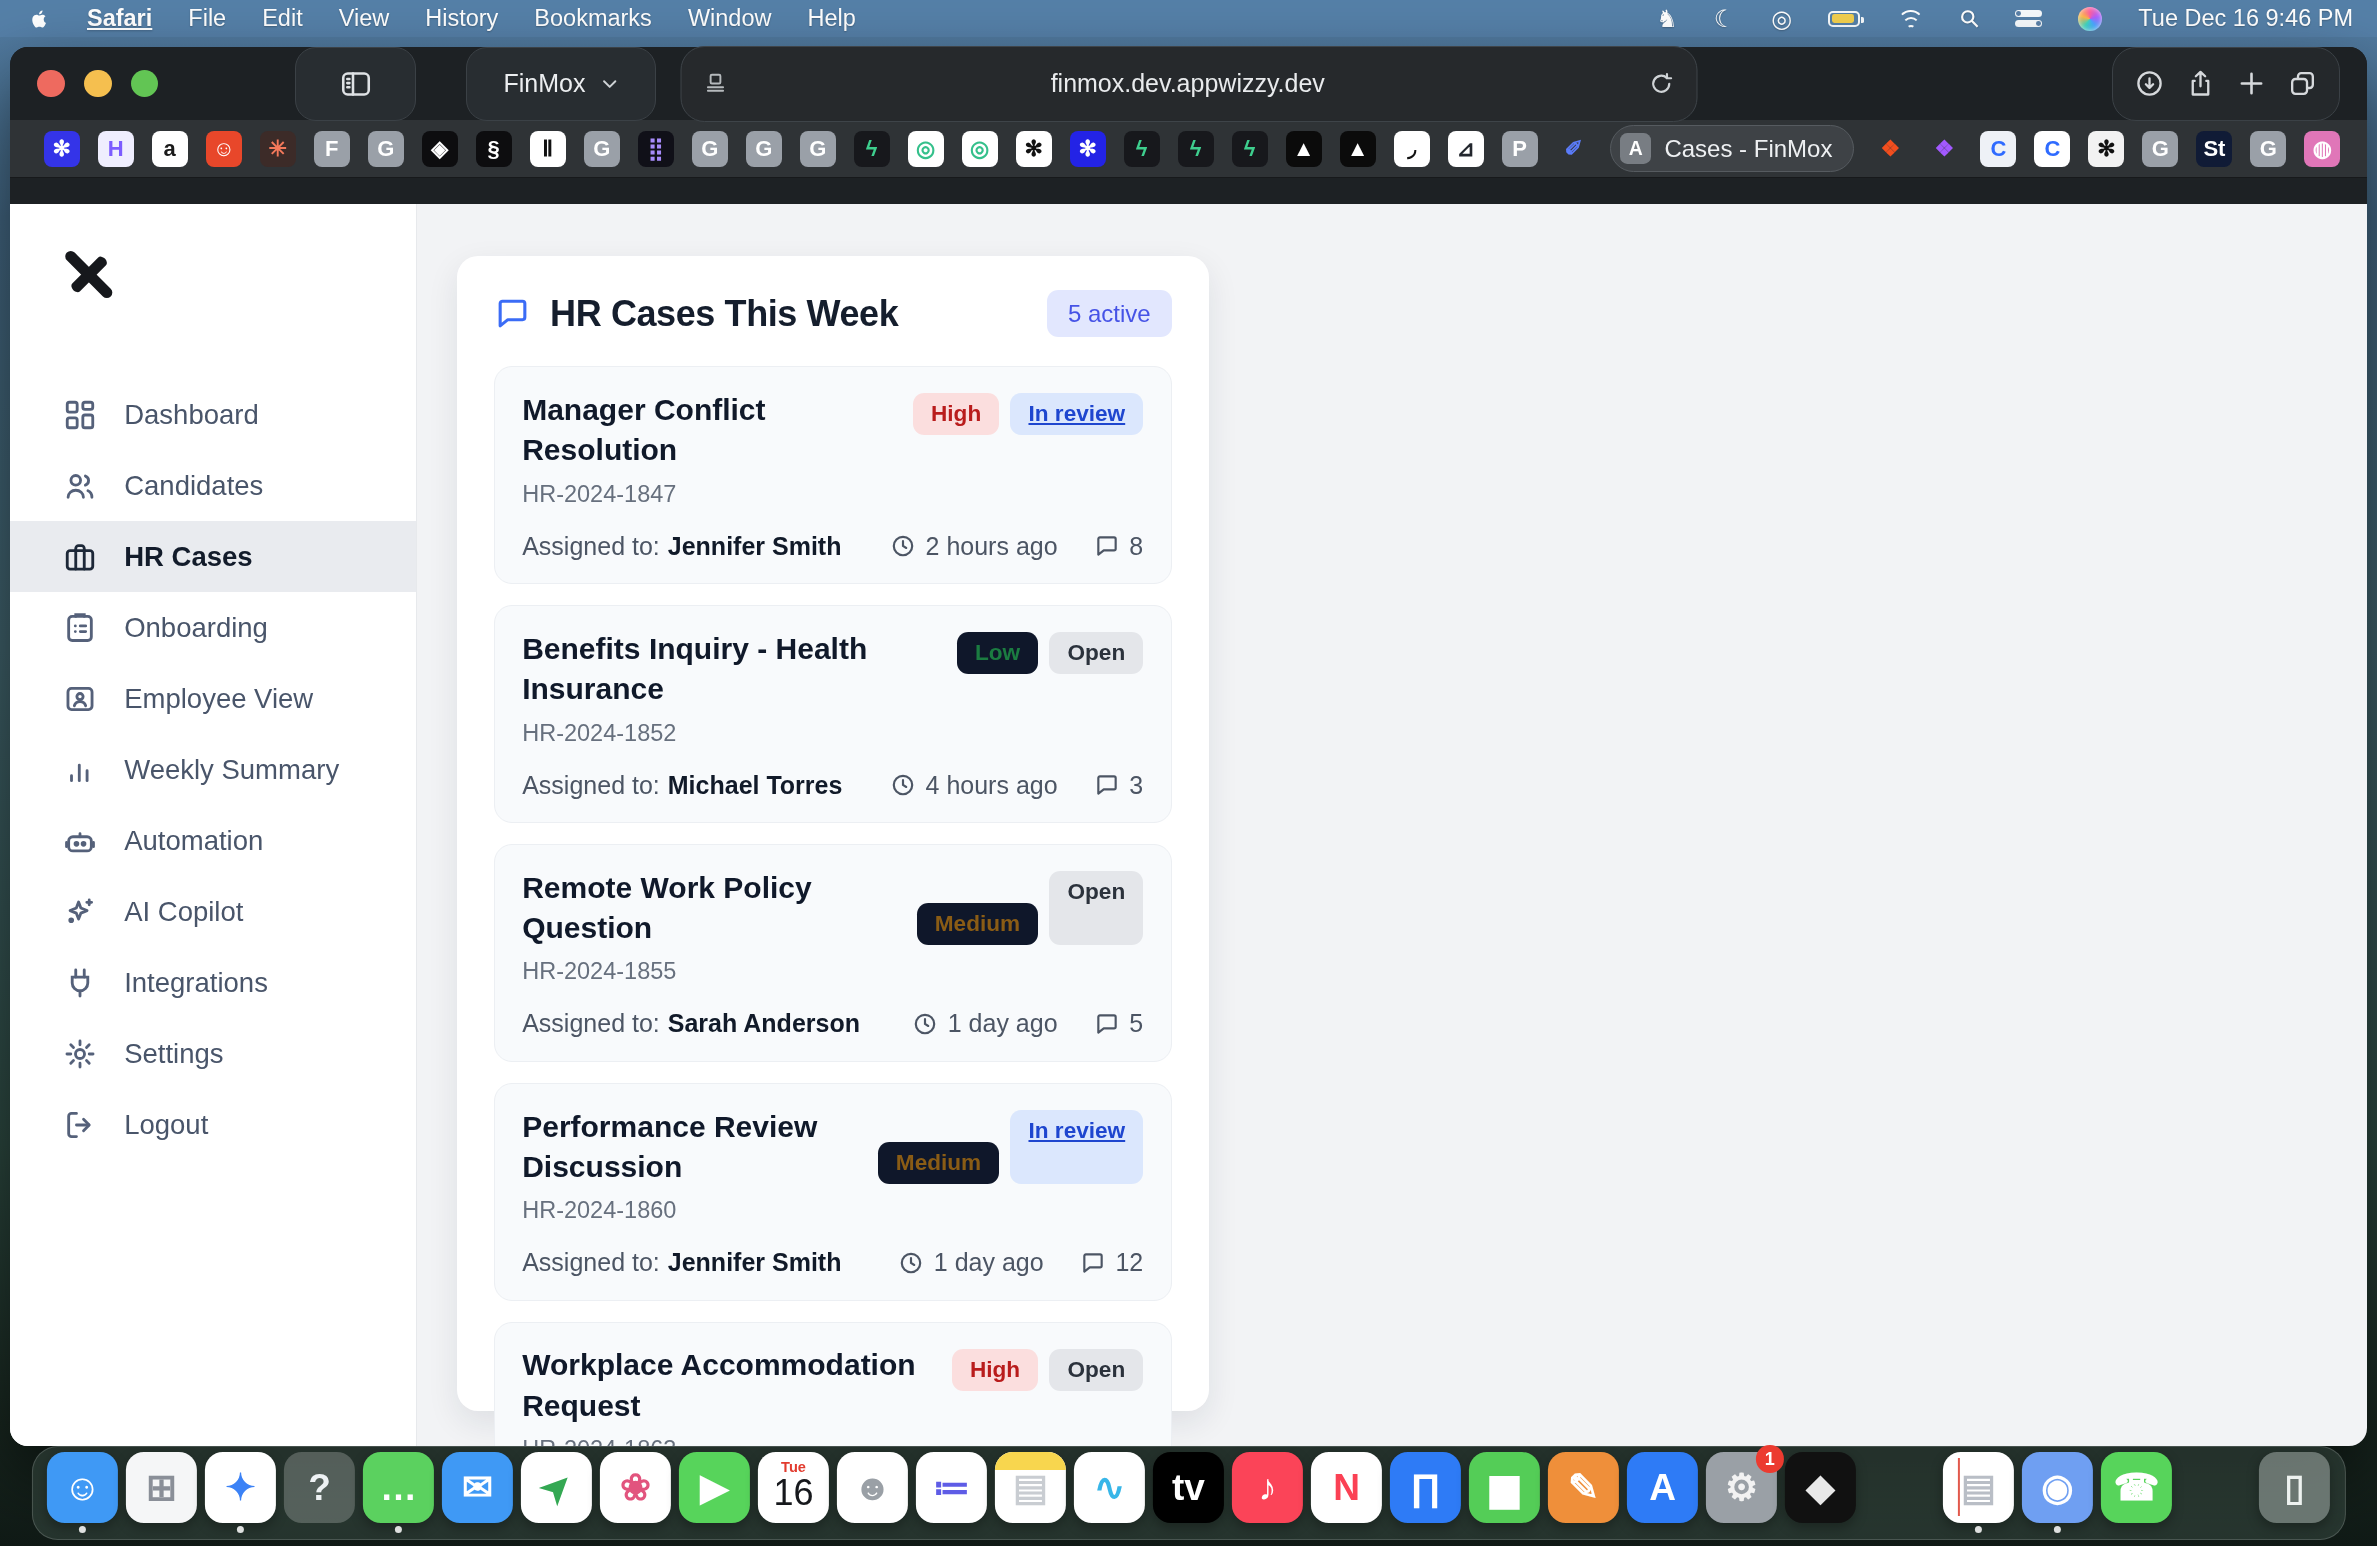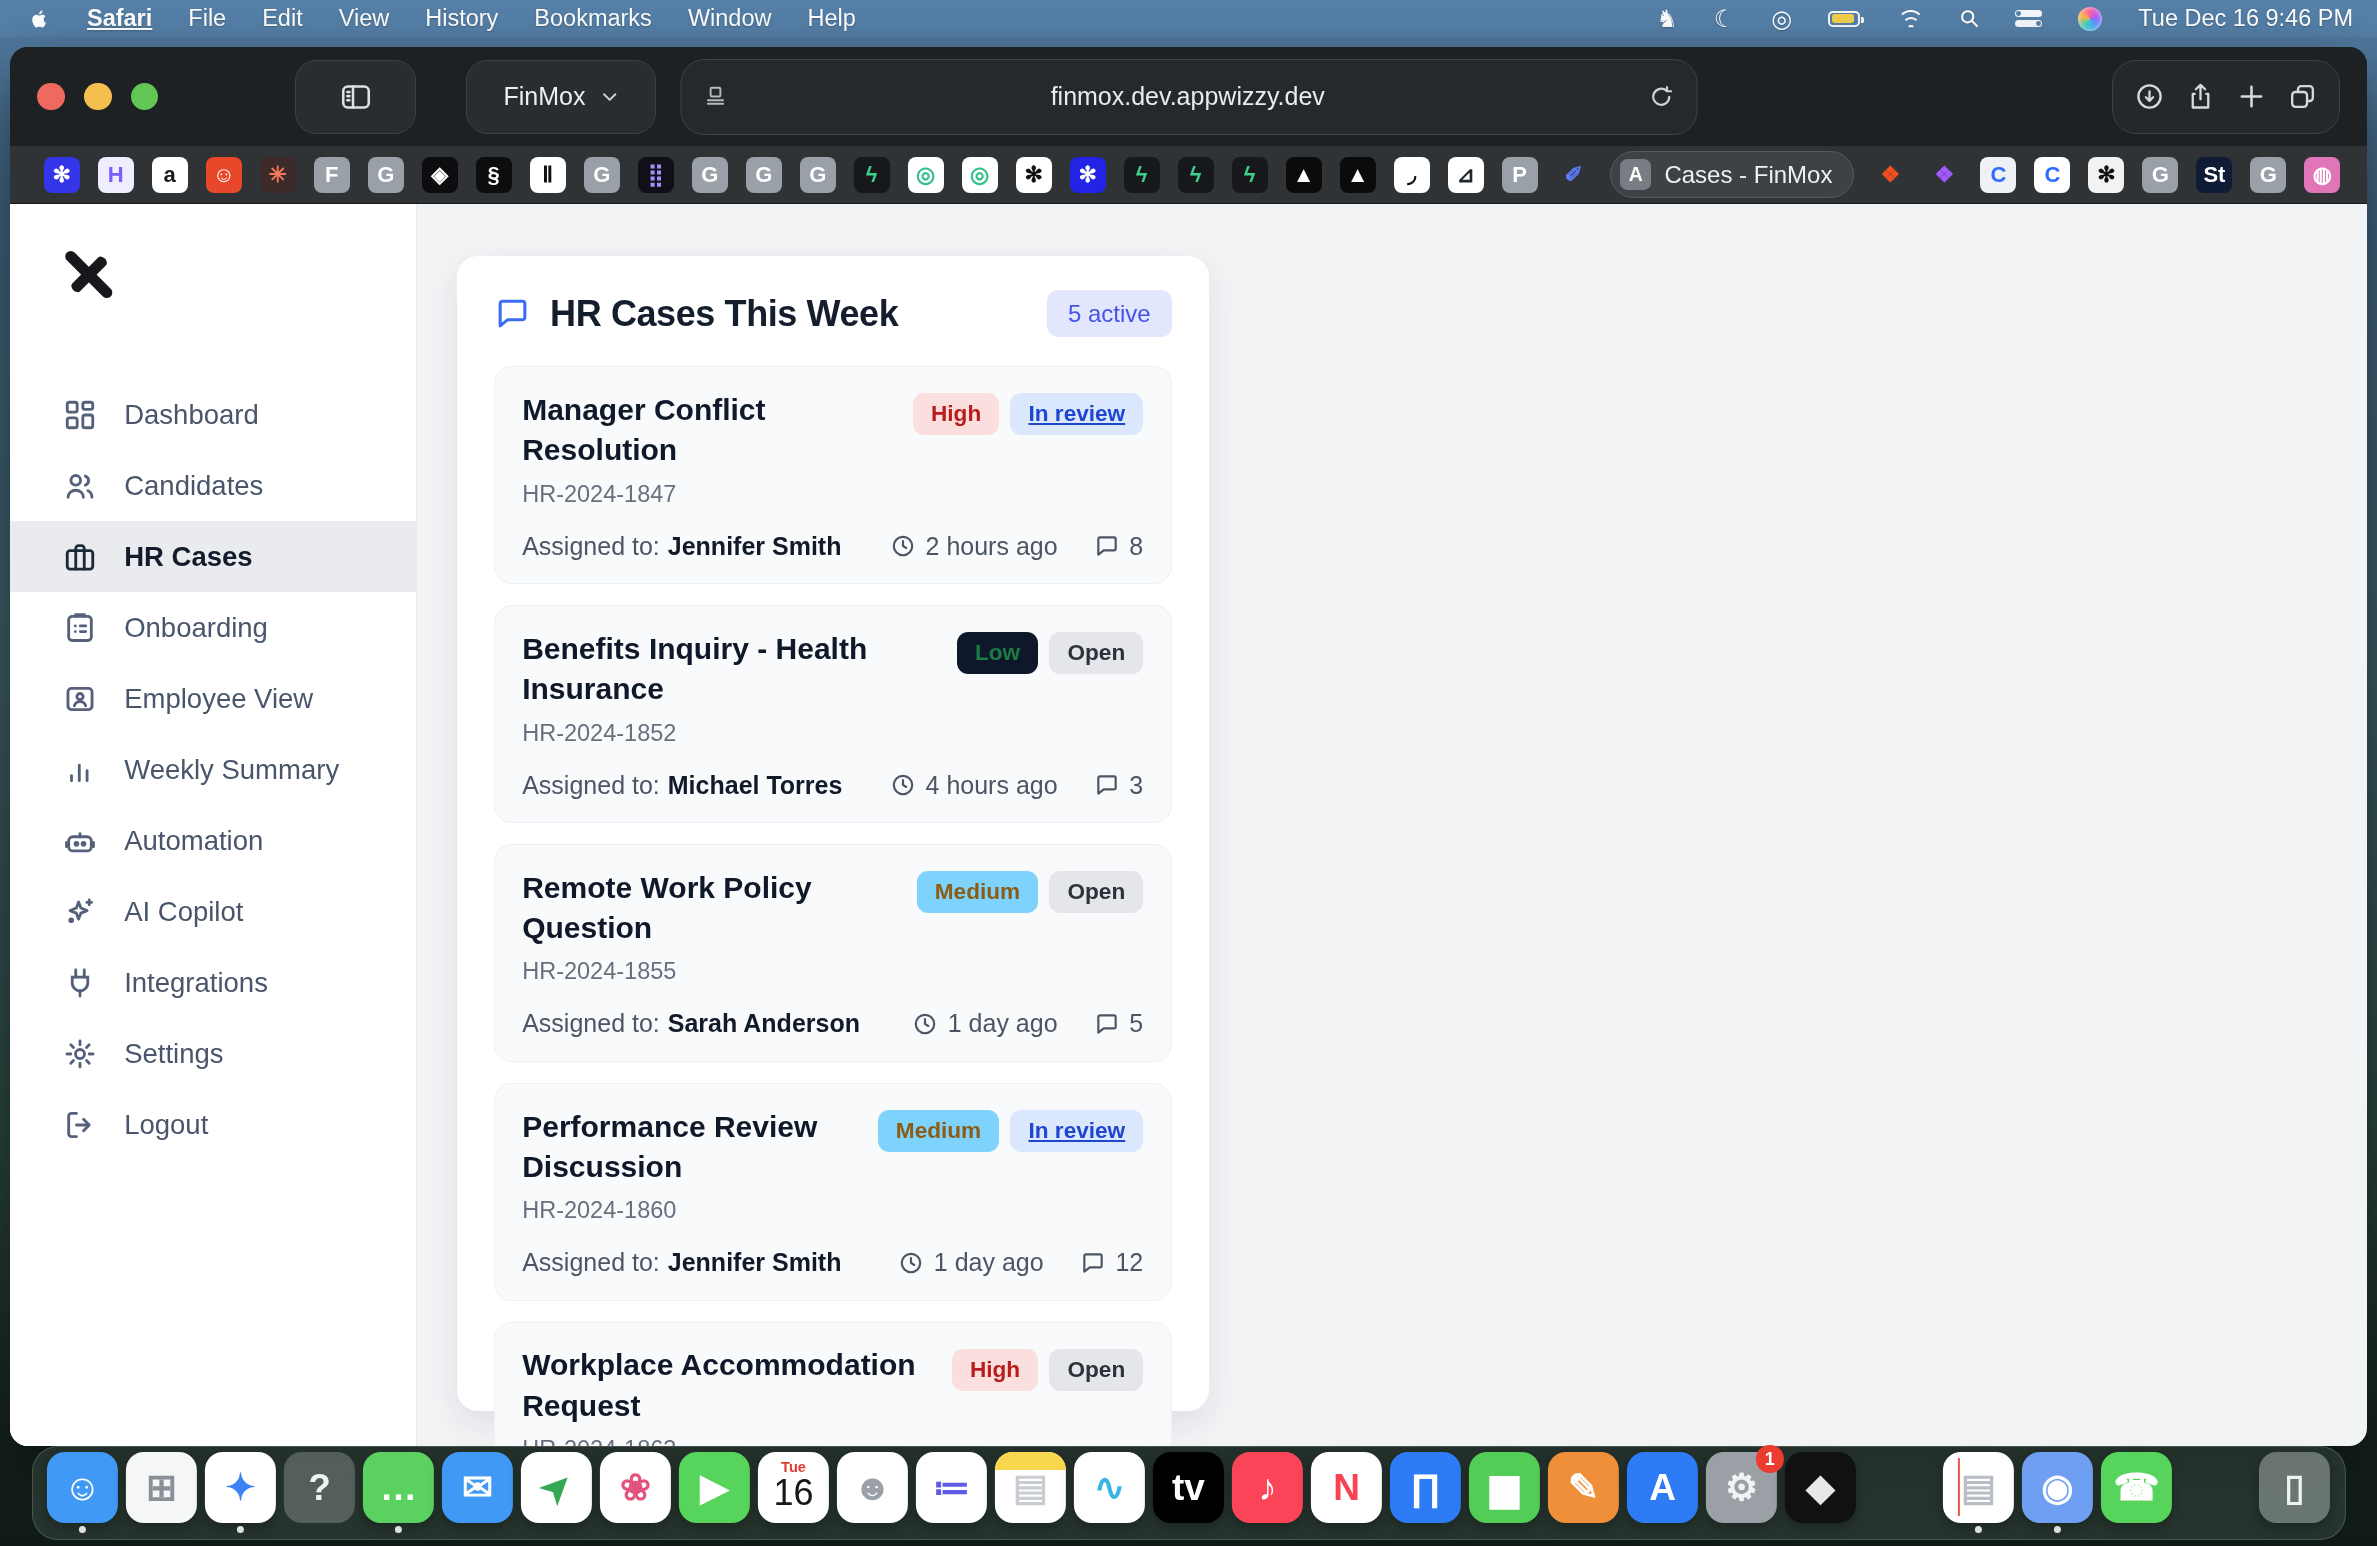--- a/index.html
+++ b/index.html
@@ -31,21 +31,21 @@
   .cc { width:27.5px; height:19.4px; display:flex; flex-direction:column; gap:3.2px; justify-content:center; }
   .cc i { height:7.3px; border-radius:4px; background:rgba(255,255,255,.95); position:relative; }
   .cc i:nth-child(1)::after { content:""; position:absolute; left:1.6px; top:1.2px; width:4.9px; height:4.9px; border-radius:50%; background:#5a80a8; }
   .cc i:nth-child(2)::after { content:""; position:absolute; right:1.6px; top:1.2px; width:4.9px; height:4.9px; border-radius:50%; background:#5a80a8; }
   .siri { width:24px; height:24px; border-radius:50%; background:conic-gradient(#ff5fa2,#b05fff,#4aa8ff,#40d6c0,#ffb84a,#ff5fa2); box-shadow:inset 0 0 4.9px rgba(255,255,255,.7); }
   .clock { white-space:nowrap; text-shadow:0 0.8px 1.6px rgba(0,0,0,.25); }
 
   
   .window { position:absolute; left:9.7px; right:9.7px; top:47px; height:1399px; border-radius:18px;
     background:#1d2124; box-shadow:0 32px 73px rgba(0,0,0,.55); }
-  .toolbar { height:99px; display:flex; align-items:center; padding:0 27.5px; border-radius:18px 18px 0 0; background:#1d2124; position:relative; }
+  .toolbar { height:73px; display:flex; align-items:center; padding:0 27.5px; border-radius:18px 18px 0 0; background:#1d2124; position:relative; }
   .traffic { display:flex; gap:19.4px; margin-right:137px; }
   .tl { width:27.5px; height:27.5px; border-radius:50%; }
   .tl.close{ background:#ee6a5f; } .tl.min{ background:#f5bf4f; } .tl.zoom{ background:#62c554; }
   .tbtn { height:74px; background:#282d31; border:1.6px solid #3b4146; border-radius:21px; display:flex; align-items:center; justify-content:center; color:#dfe2e5; }
   .btn-sidebar { width:121px; }
   .btn-tabgroup { margin-left:50px; padding:0 36px; gap:14.6px; font-size:25px; color:#eceef0; }
   .btn-nav { margin-left:37px; width:236px; padding:0; }
   .btn-nav .half { width:50%; height:100%; display:flex; align-items:center; justify-content:center; }
   .btn-nav .sep { width:1.6px; height:45px; background:#3b4146; }
   .fwd { opacity:.45; }
@@ -86,21 +86,21 @@
   .panel-title { font-size:36px; font-weight:800; color:#151e2d; letter-spacing:-0.4px; }
   .active-badge { margin-left:auto; background:#e2e7fe; color:#4653e6; font-size:24px; font-weight:400; padding:9.7px 21px; border-radius:11.3px; }
 
   .case-card { background:#f8fafc; border:1.6px solid #eceff3; border-radius:18px; padding:22.6px 27.5px; margin-bottom:21px; }
   .case-top { display:flex; align-items:flex-start; }
   .case-title { flex:1; font-size:30px; font-weight:700; color:#10192a; line-height:1.35; }
   .badges { display:flex; gap:11.3px; flex:0 0 auto; margin-top:3.2px; }
   .badge { font-size:22.6px; font-weight:700; padding:8px 18px; border-radius:11.3px; white-space:nowrap; }
   .badge.high { background:#fbdede; color:#b91c1c; }
   .badge.low { background:#0f172a; color:#1b7c41; }
-  .badge.medium { background:#7dd3fc; color:#8a5c15; }
+  .badge.medium { background:#0f172a; color:#8a5c15;margin-top:32px; }
   .badge.review { background:#dbe7fd; color:#1e46cf;text-decoration:underline; }
   .badge.open { background:#e4e6ea; color:#2b323c; }
   .case-id { margin-top:9.7px; font-size:23.5px; color:#67707e; }
   .case-meta { margin-top:24px; display:flex; align-items:center; font-size:25px; color:#4c5564; }
   .assignee { font-weight:700; color:#111a29; margin-left:8px; }
   .meta-right { margin-left:auto; display:flex; align-items:center; gap:36px; }
   .meta-chip { display:flex; align-items:center; gap:9.7px; }
   .meta-chip svg { width:26px; height:26px; color:#4c5564; }
 
   

